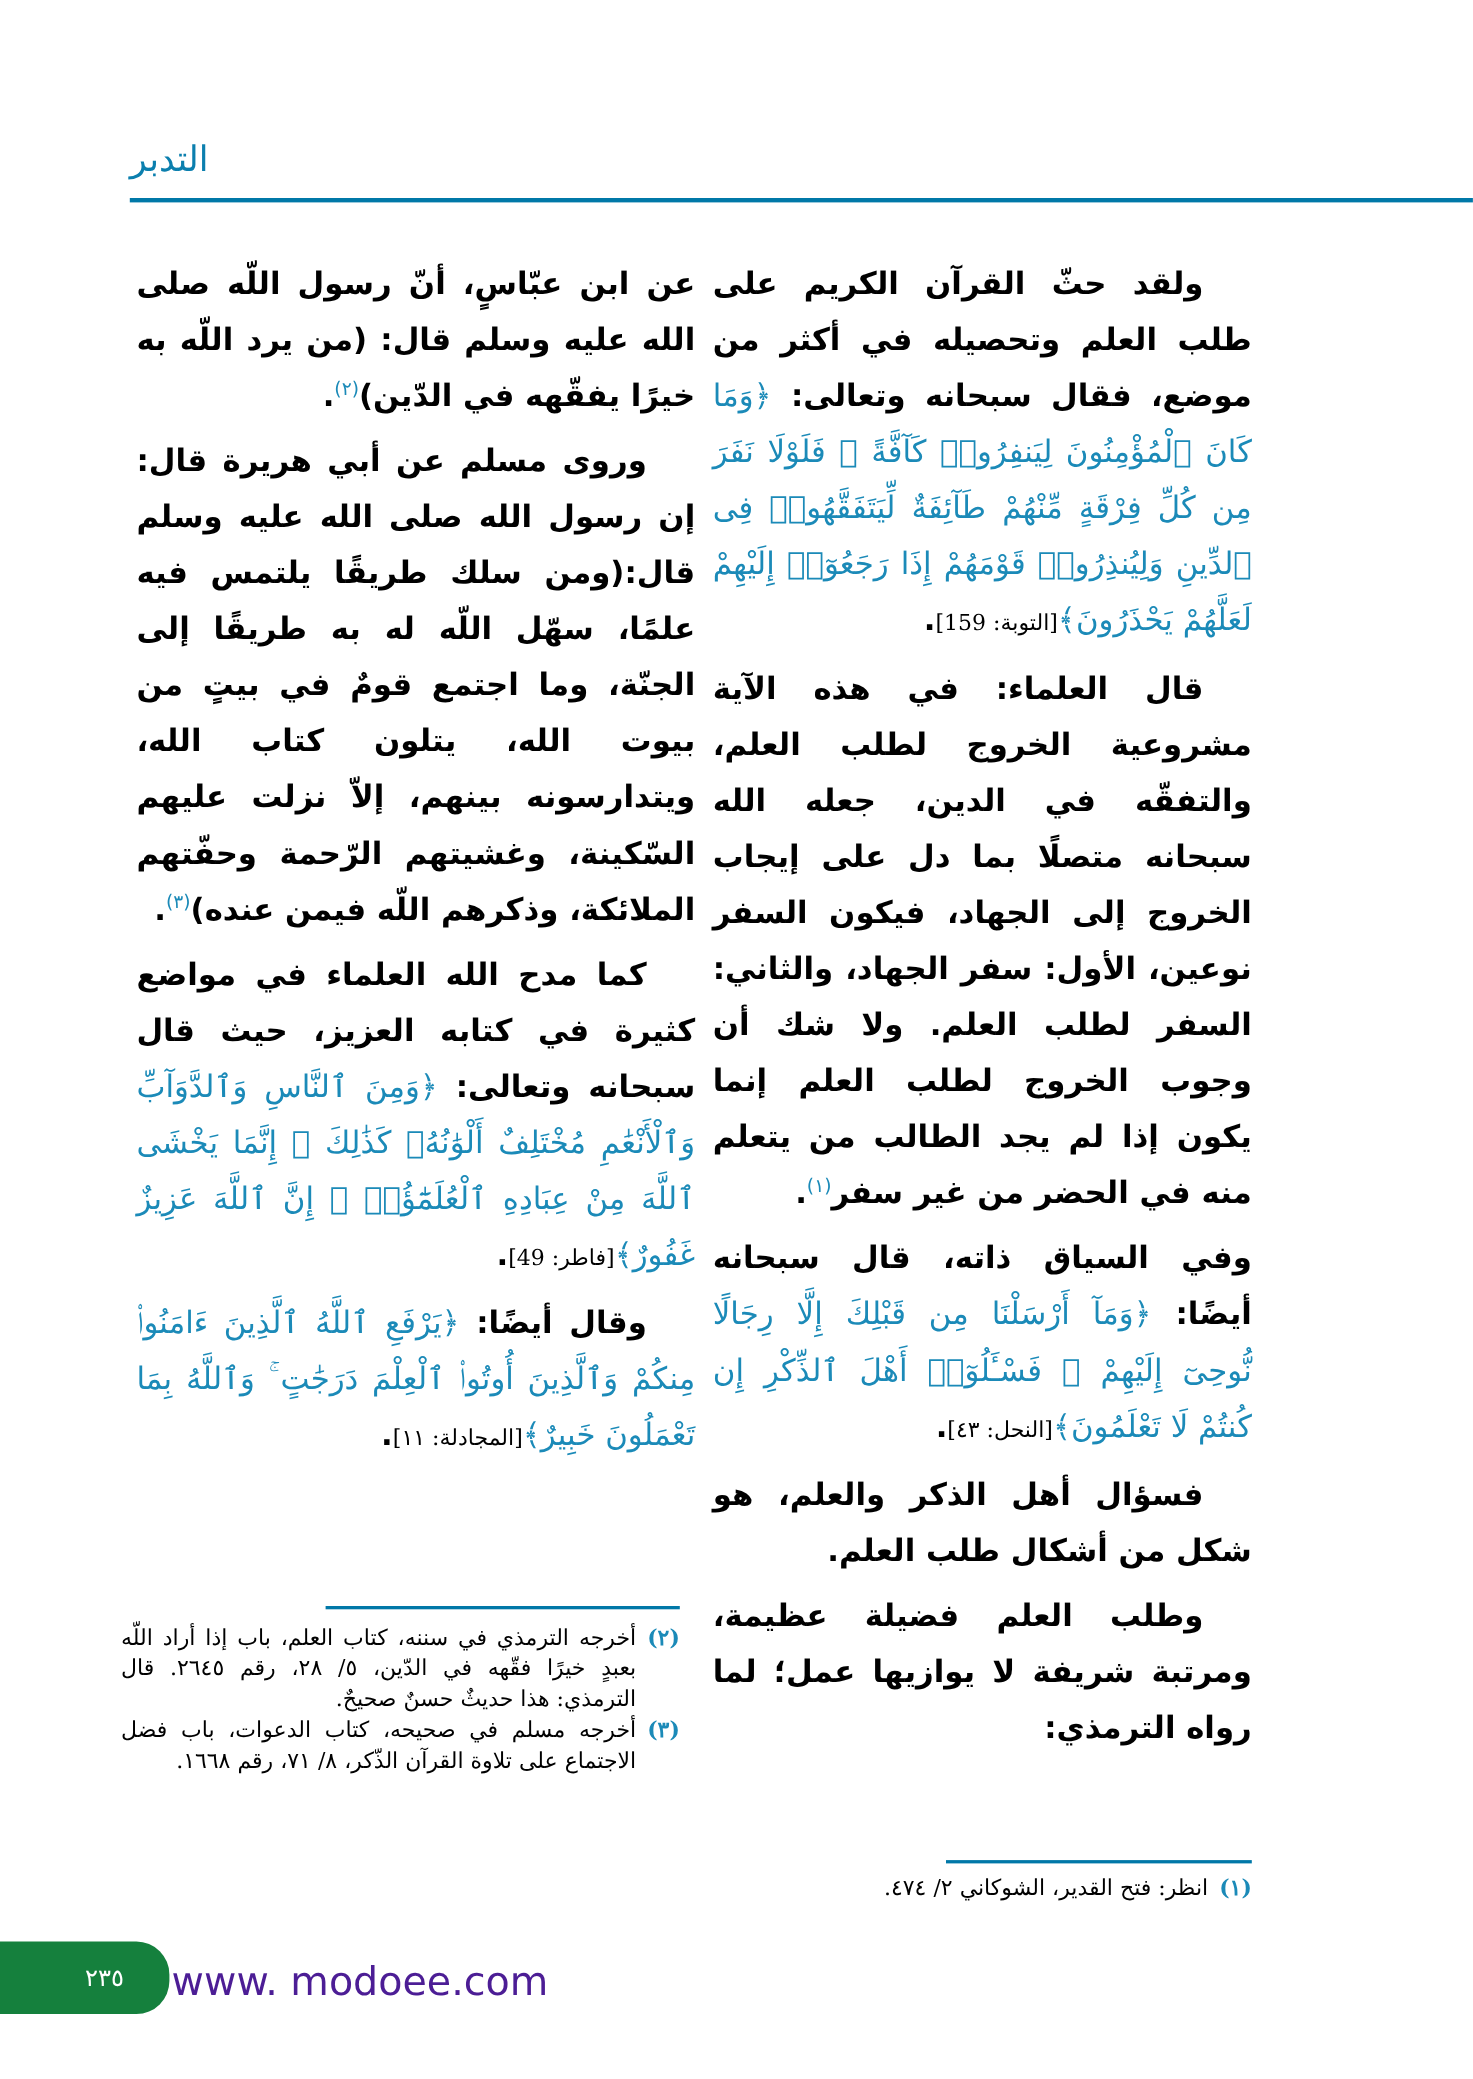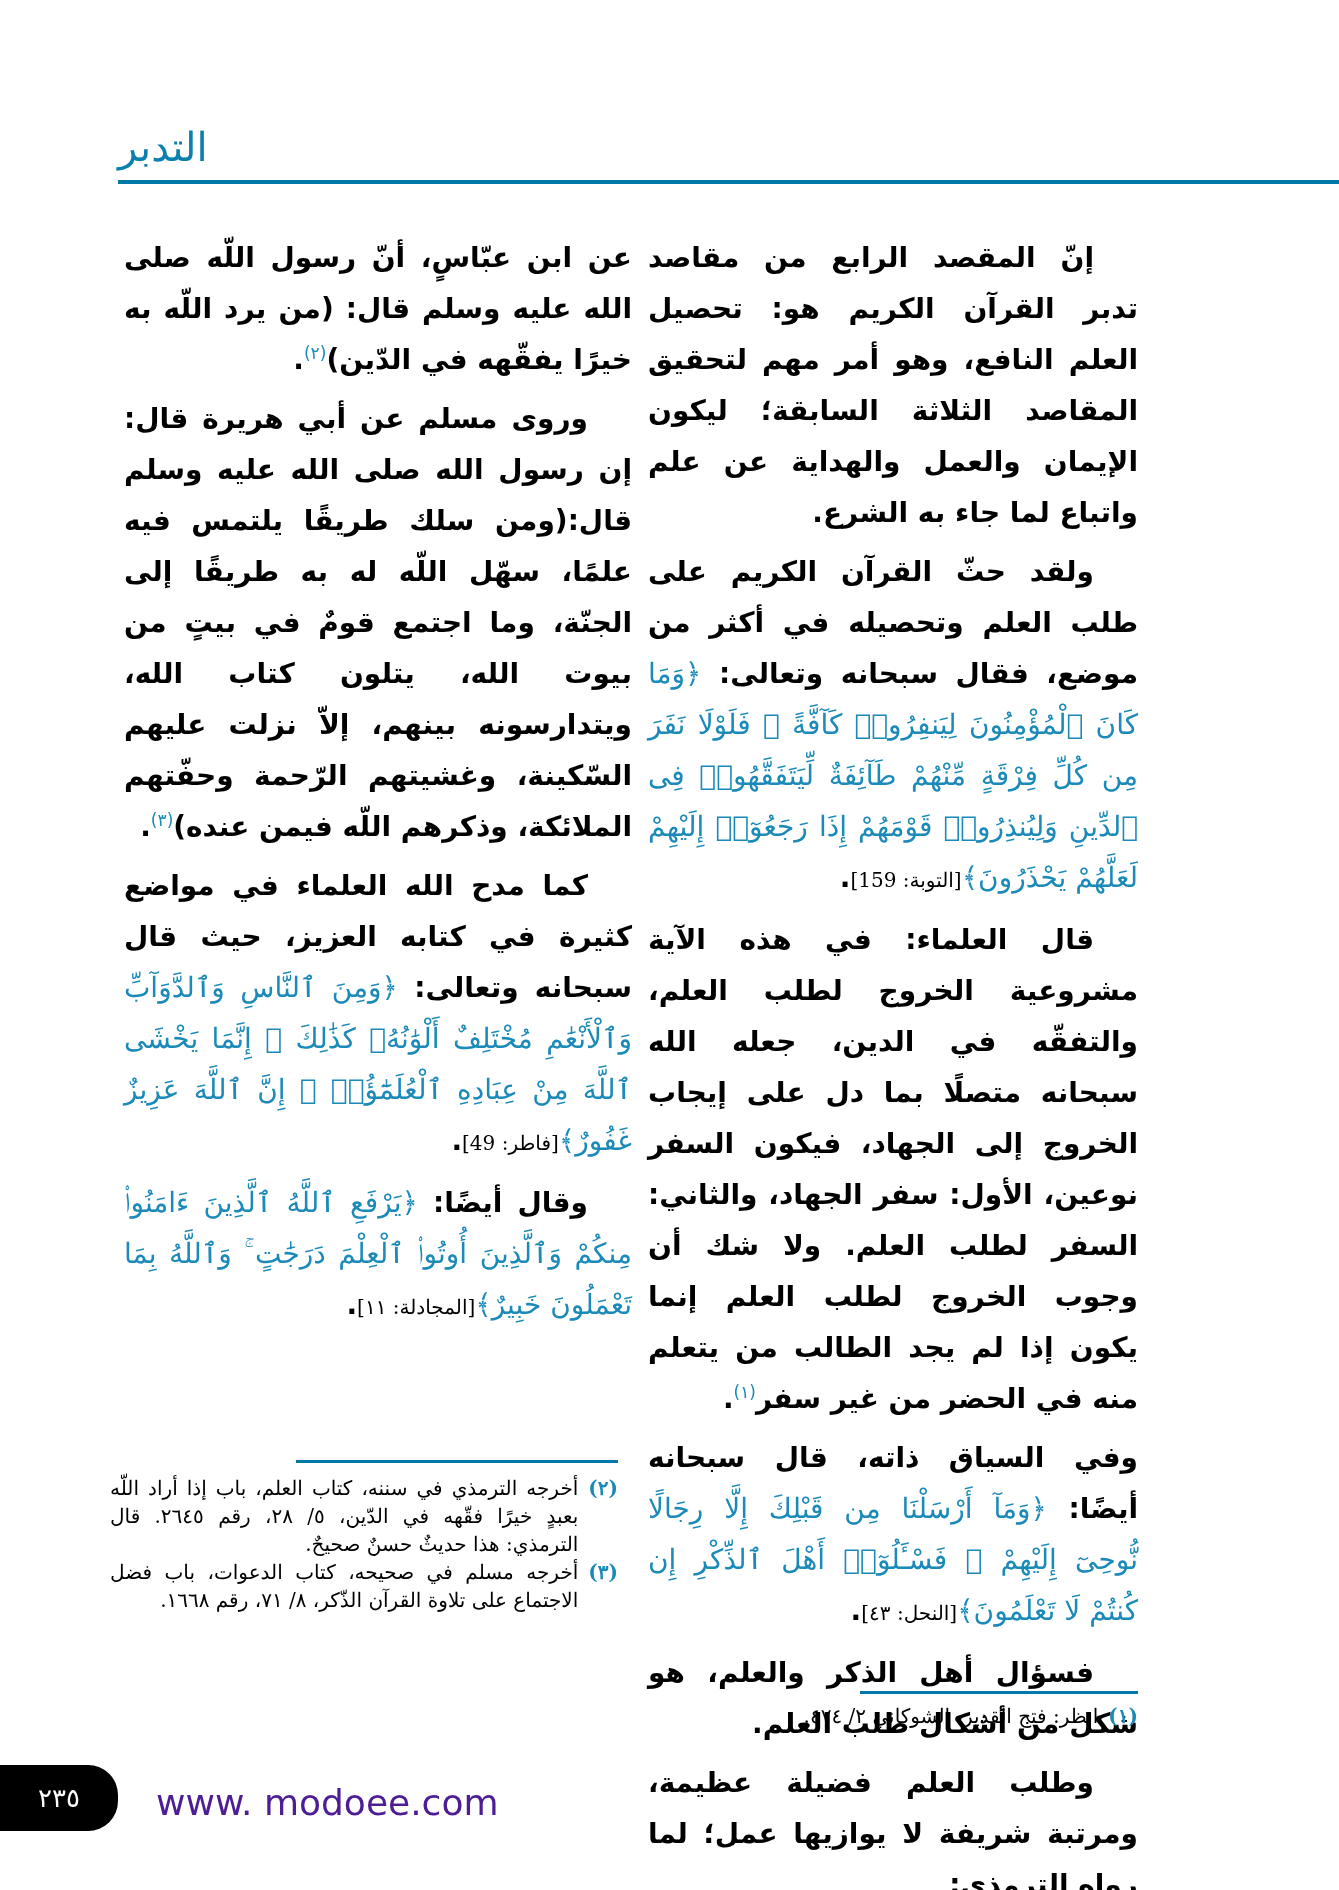--- a/index.html
+++ b/index.html
@@ -2,21 +2,21 @@
 <html><head>
 <meta charset="utf-8">
 <style>
   html, body { margin: 0; padding: 0; background: #ffffff; }
   body {
     width: 1339px; height: 1890px; position: relative; overflow: hidden;
     font-family: "DejaVu Sans", sans-serif; color: #000;
   }
   .header-title {
     position: absolute; left: 118px; top: 128px;
-    font-family: Liberation Serif, serif; font-size: 40px; color: #0b7fae;
+    font-family: Liberation Sans, sans-serif; font-size: 32px; color: #0b7fae;
     direction: rtl; line-height: 1;
   }
   .header-rule {
     position: absolute; left: 118px; top: 180px; width: 1221px; height: 4px;
     background: #0078a8;
   }
   .column {
     position: absolute; direction: rtl; text-align: justify;
     font-weight: bold; font-size: 28px; line-height: 51px;
   }
@@ -38,39 +38,36 @@
     position: absolute; direction: rtl; text-align: justify;
     font-family: "DejaVu Serif", serif; font-size: 20px; line-height: 28px;
   }
   .fn-right { left: 648px; top: 1702px; width: 490px; }
   .fn-left { left: 110px; top: 1474px; width: 508px; }
   .fn-item { display: flex; gap: 10px; }
   .fn-num { color: #1b8ab8; font-weight: bold; flex: 0 0 auto; }
   .fn-text { flex: 1 1 auto; }
   .page-badge {
     position: absolute; left: 0; top: 1765px; width: 118px; height: 66px;
-    background: #000000; border-radius: 0 30px 30px 0;
+    background: #15803d; border-radius: 0 30px 30px 0;
     display: flex; align-items: center; justify-content: center;
-    color: #ffffff; font-size: 26px; font-family: "DejaVu Sans", sans-serif;
+    color: #ffffff; font-size: 22px; font-family: "DejaVu Sans", sans-serif; padding-left: 36px;
   }
   .site-url {
     position: absolute; left: 156px; top: 1782px;
     color: #4c1d95; font-size: 36px; font-family: "DejaVu Sans", sans-serif;
   }
 </style>
 </head>
 <body>
 
 <div class="header-title">التدبر</div>
 <div class="header-rule"></div>
 
 <div class="column col-right">
-  <p class="para">
-    <span>إنّ المقصد الرابع من مقاصد تدبر القرآن الكريم هو: تحصيل العلم النافع، وهو أمر مهم لتحقيق المقاصد الثلاثة السابقة؛ ليكون الإيمان والعمل والهداية عن علم واتباع لما جاء به الشرع.</span>
-  </p>
   <p class="para">
     <span>ولقد حثّ القرآن الكريم على طلب العلم وتحصيله في أكثر من موضع، فقال سبحانه وتعالى:</span>
     <span class="bracket">﴿</span><span class="quran">وَمَا كَانَ ٱلْمُؤْمِنُونَ لِيَنفِرُوا۟ كَآفَّةً ۚ فَلَوْلَا نَفَرَ مِن كُلِّ فِرْقَةٍ مِّنْهُمْ طَآئِفَةٌ لِّيَتَفَقَّهُوا۟ فِى ٱلدِّينِ وَلِيُنذِرُوا۟ قَوْمَهُمْ إِذَا رَجَعُوٓا۟ إِلَيْهِمْ لَعَلَّهُمْ يَحْذَرُونَ</span><span class="bracket">﴾</span><span class="ref">[التوبة: 159]</span><span>.</span>
   </p>
   <p class="para">
     <span>قال العلماء: في هذه الآية مشروعية الخروج لطلب العلم، والتفقّه في الدين، جعله الله سبحانه متصلًا بما دل على إيجاب الخروج إلى الجهاد، فيكون السفر نوعين، الأول: سفر الجهاد، والثاني: السفر لطلب العلم. ولا شك أن وجوب الخروج لطلب العلم إنما يكون إذا لم يجد الطالب من يتعلم منه في الحضر من غير سفر</span><span class="fn-marker">(١)</span><span>.</span>
   </p>
   <p class="para noindent">
     <span>وفي السياق ذاته، قال سبحانه أيضًا:</span>
     <span class="bracket">﴿</span><span class="quran">وَمَآ أَرْسَلْنَا مِن قَبْلِكَ إِلَّا رِجَالًا نُّوحِىٓ إِلَيْهِمْ ۚ فَسْـَٔلُوٓا۟ أَهْلَ ٱلذِّكْرِ إِن كُنتُمْ لَا تَعْلَمُونَ</span><span class="bracket">﴾</span><span class="ref">[النحل: ٤٣]</span><span>.</span>

